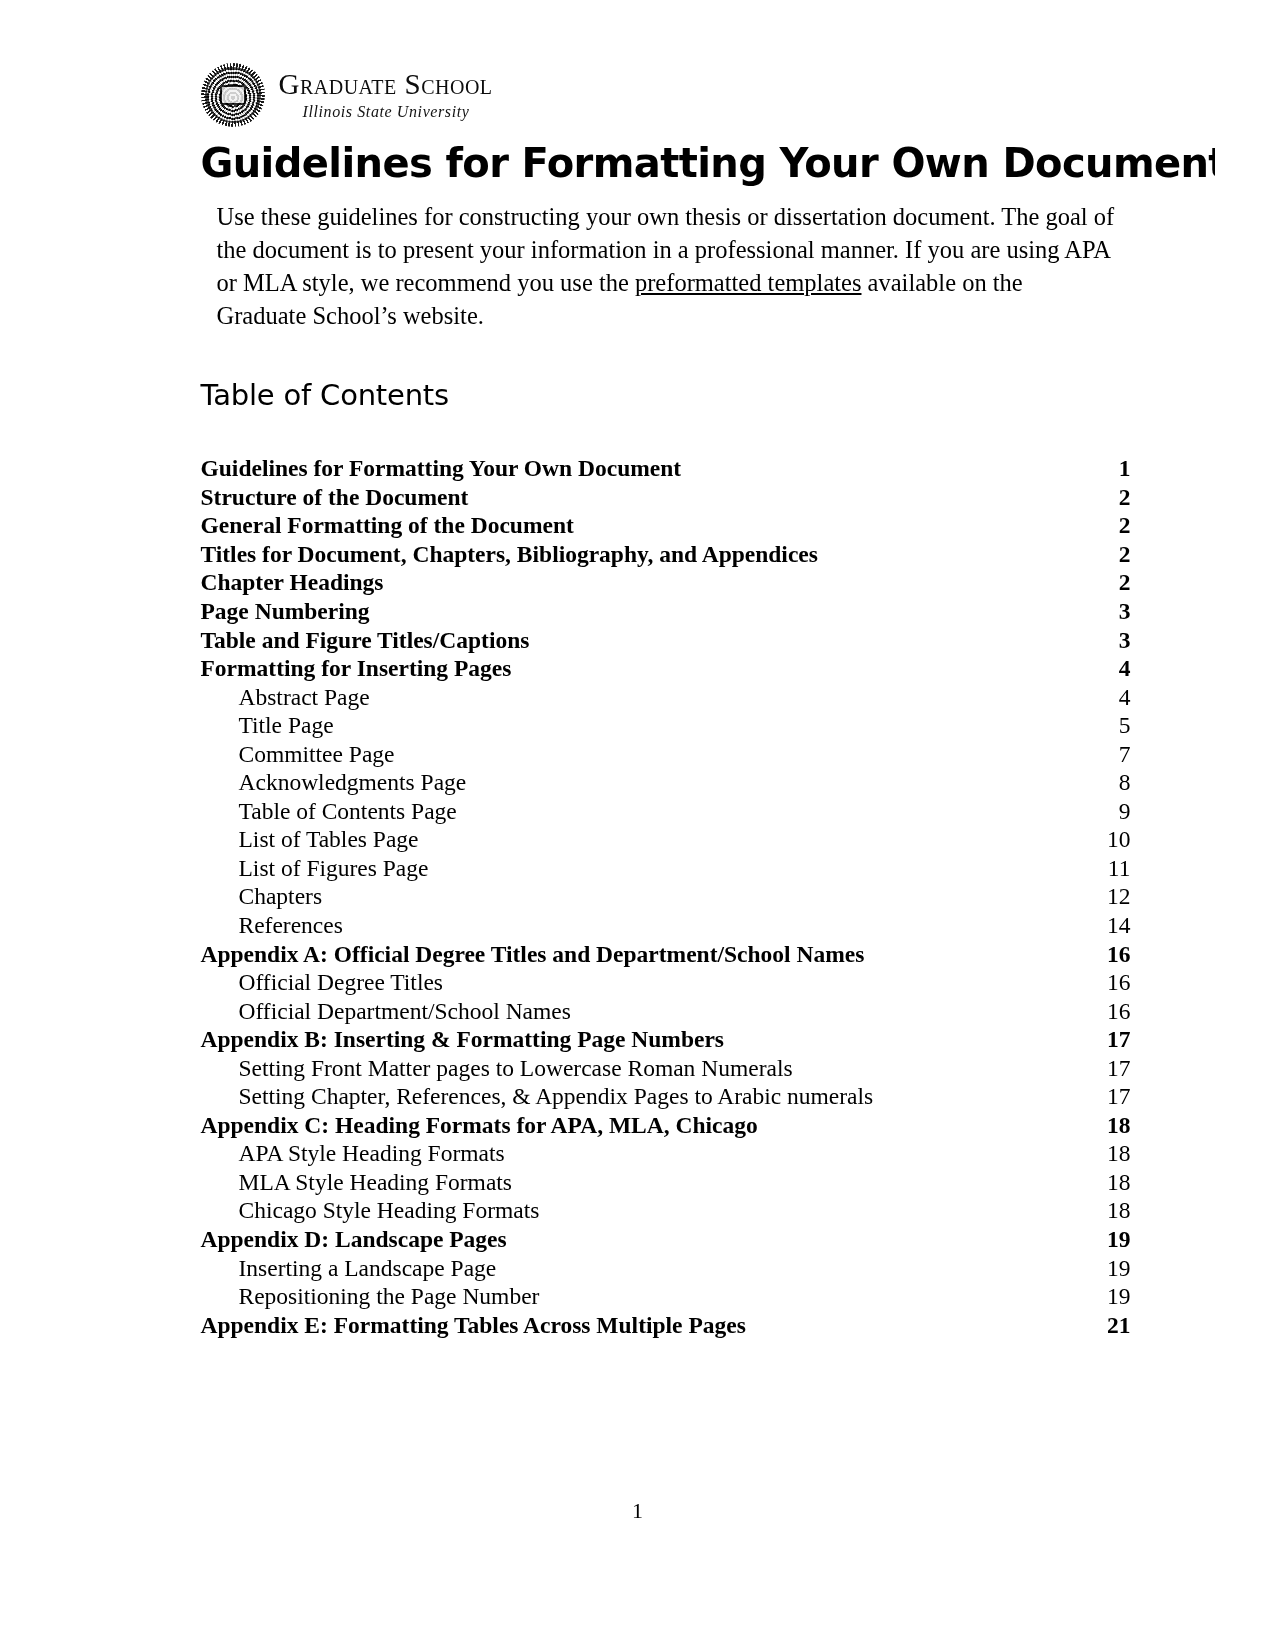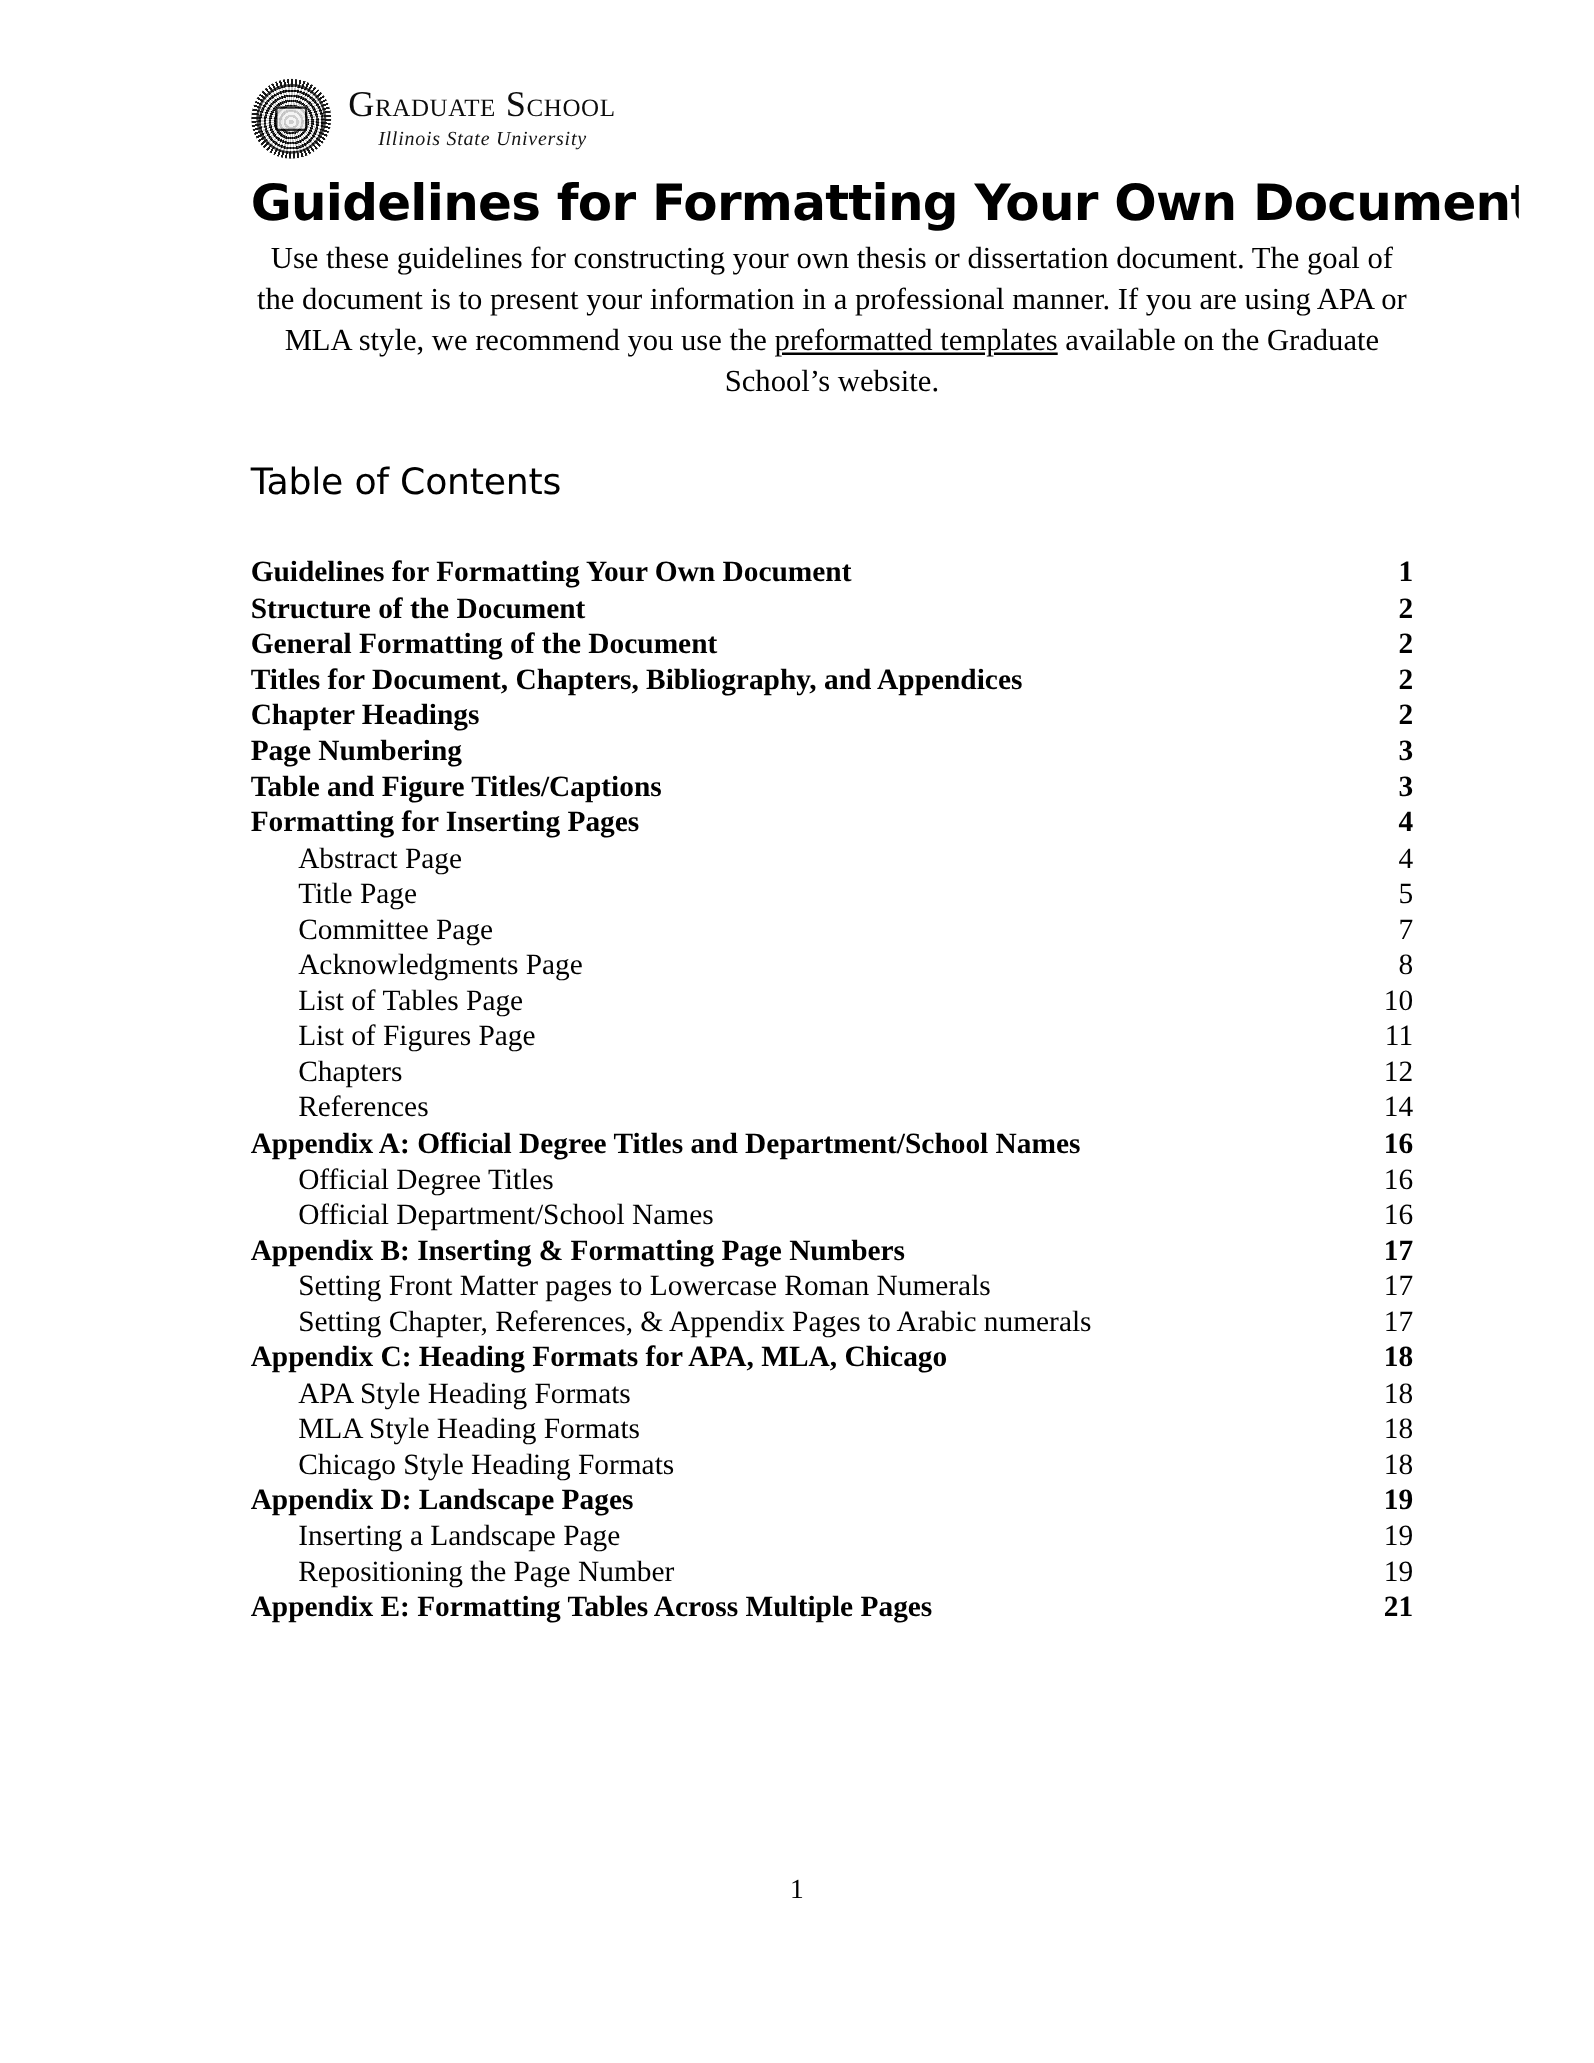--- a/index.html
+++ b/index.html
@@ -95,22 +95,22 @@
     font-weight: bold;
     font-size: 40px;
     line-height: 1.05;
     letter-spacing: -0.6px;
     margin: 12px 0 6px 0;
     white-space: nowrap;
   }
   .intro {
     font-size: 24.5px;
     line-height: 1.35;
-    text-align: center;
-    margin: 0;
+    text-align: left;
+    margin: 16px;
   }
   .intro a.link {
     color: #000000;
     text-decoration: underline;
   }
   .section-title {
     font-family: "DejaVu Sans", "Liberation Sans", sans-serif;
     font-weight: normal;
     font-size: 29px;
     letter-spacing: -0.2px;
@@ -232,20 +232,25 @@
           <span class="label">Committee Page</span>
           <span class="filler"></span>
           <span class="pageno">7</span>
         </div>
         <div class="toc-row level2">
           <span class="label">Acknowledgments Page</span>
           <span class="filler"></span>
           <span class="pageno">8</span>
         </div>
         <div class="toc-row level2">
+          <span class="label">Table of Contents Page</span>
+          <span class="filler"></span>
+          <span class="pageno">9</span>
+        </div>
+        <div class="toc-row level2">
           <span class="label">List of Tables Page</span>
           <span class="filler"></span>
           <span class="pageno">10</span>
         </div>
         <div class="toc-row level2">
           <span class="label">List of Figures Page</span>
           <span class="filler"></span>
           <span class="pageno">11</span>
         </div>
         <div class="toc-row level2">

